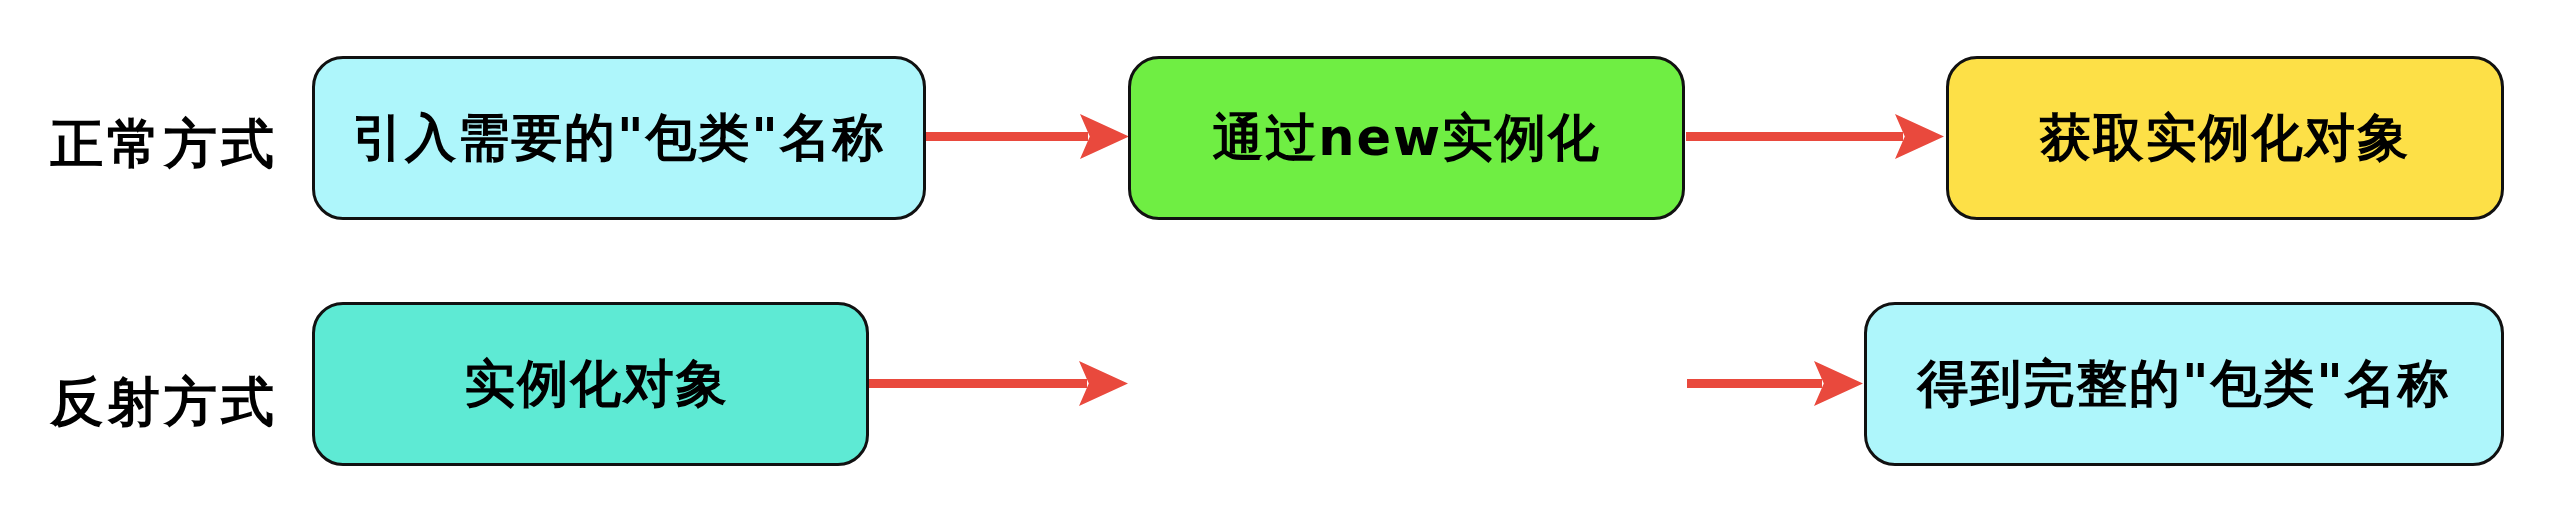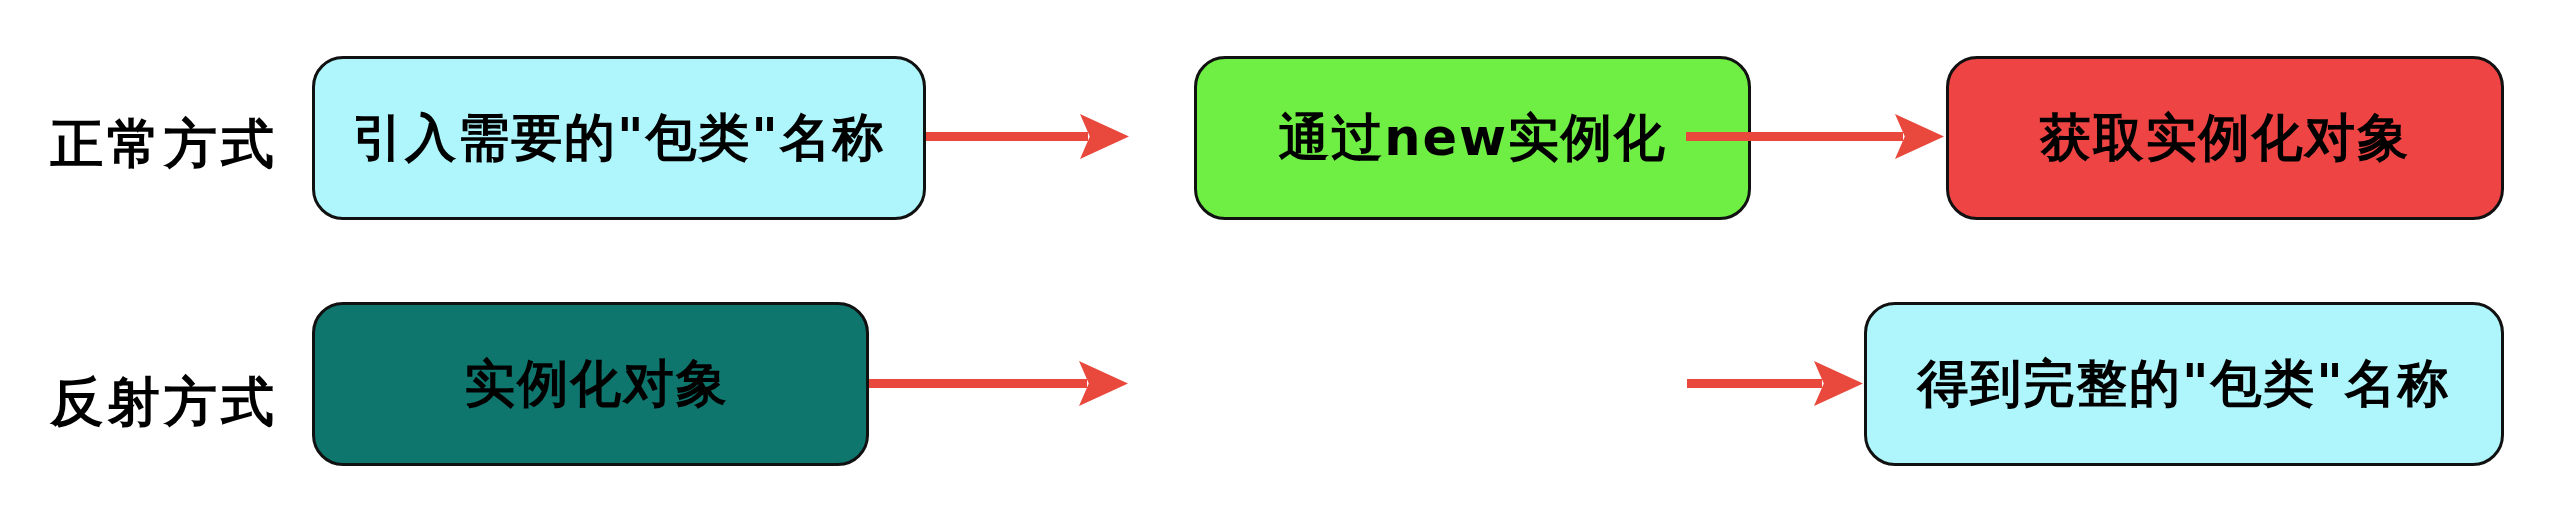--- a/index.html
+++ b/index.html
@@ -41,21 +41,21 @@
     font-size: 51px;
     font-weight: 700;
     color: #000000;
     letter-spacing: 1.9px;
     white-space: nowrap;
   }
   .row1 { top: 56px; }
   .row2 { top: 302px; }
 
   .r1b1 { left: 312px;  width: 614px; }
-  .r1b2 { left: 1194px; width: 557px; }
+  .r1b2 { left: 1128px; width: 557px; }
   .r1b3 { left: 1946px; width: 558px; }
   .r2b1 { left: 312px;  width: 557px; }
   .r2b2 { left: 1128px; width: 559px; }
   .r2b3 { left: 1864px; width: 640px; }
 
   .arrow {
     position: absolute;
     height: 45px;
     display: flex;
     align-items: center;
@@ -94,25 +94,25 @@
     <div class="arrow-head" style="background-color: rgb(233, 73, 61);"></div>
   </div>
 
   <div class="step-box row1 r1b2" style="background-color: rgb(111, 238, 67);">通过new实例化</div>
 
   <div class="arrow arrow-row1 r1a2">
     <div class="arrow-line" style="background-color: rgb(233, 73, 61);"></div>
     <div class="arrow-head" style="background-color: rgb(233, 73, 61);"></div>
   </div>
 
-  <div class="step-box row1 r1b3" style="background-color: #ef4444;">获取实例化对象</div>
+  <div class="step-box row1 r1b3" style="background-color: #fde047;">获取实例化对象</div>
 
   <div class="row-label row2-label">反射方式</div>
 
-  <div class="step-box row2 r2b1" style="background-color: #0f766e; padding-left: 12px;">实例化对象</div>
+  <div class="step-box row2 r2b1" style="background-color: #5eead4; padding-left: 12px;">实例化对象</div>
 
   <div class="arrow arrow-row2 r2a1">
     <div class="arrow-line" style="background-color: rgb(233, 73, 61);"></div>
     <div class="arrow-head" style="background-color: rgb(233, 73, 61);"></div>
   </div>
 
 
   <div class="arrow arrow-row2 r2a2">
     <div class="arrow-line" style="background-color: rgb(233, 73, 61);"></div>
     <div class="arrow-head" style="background-color: rgb(233, 73, 61);"></div>

